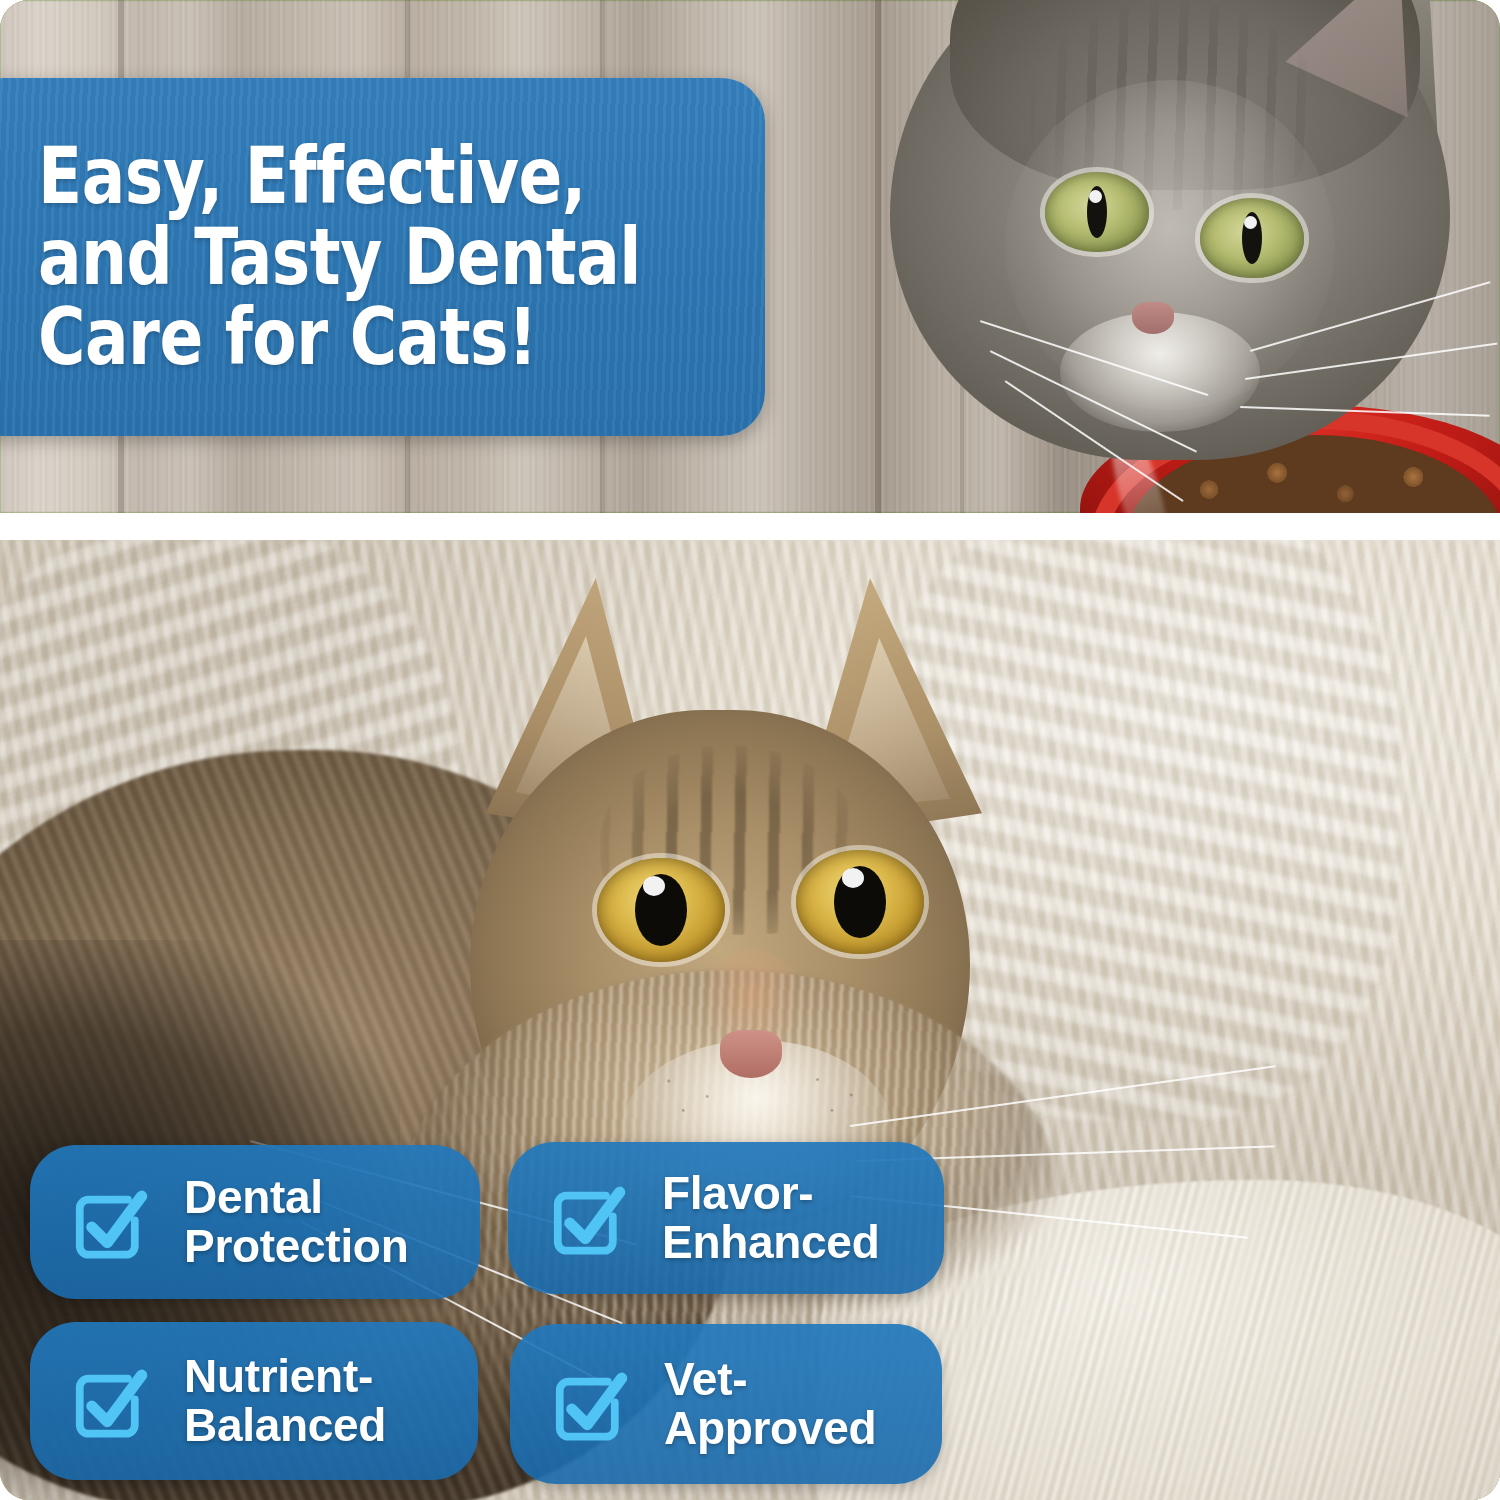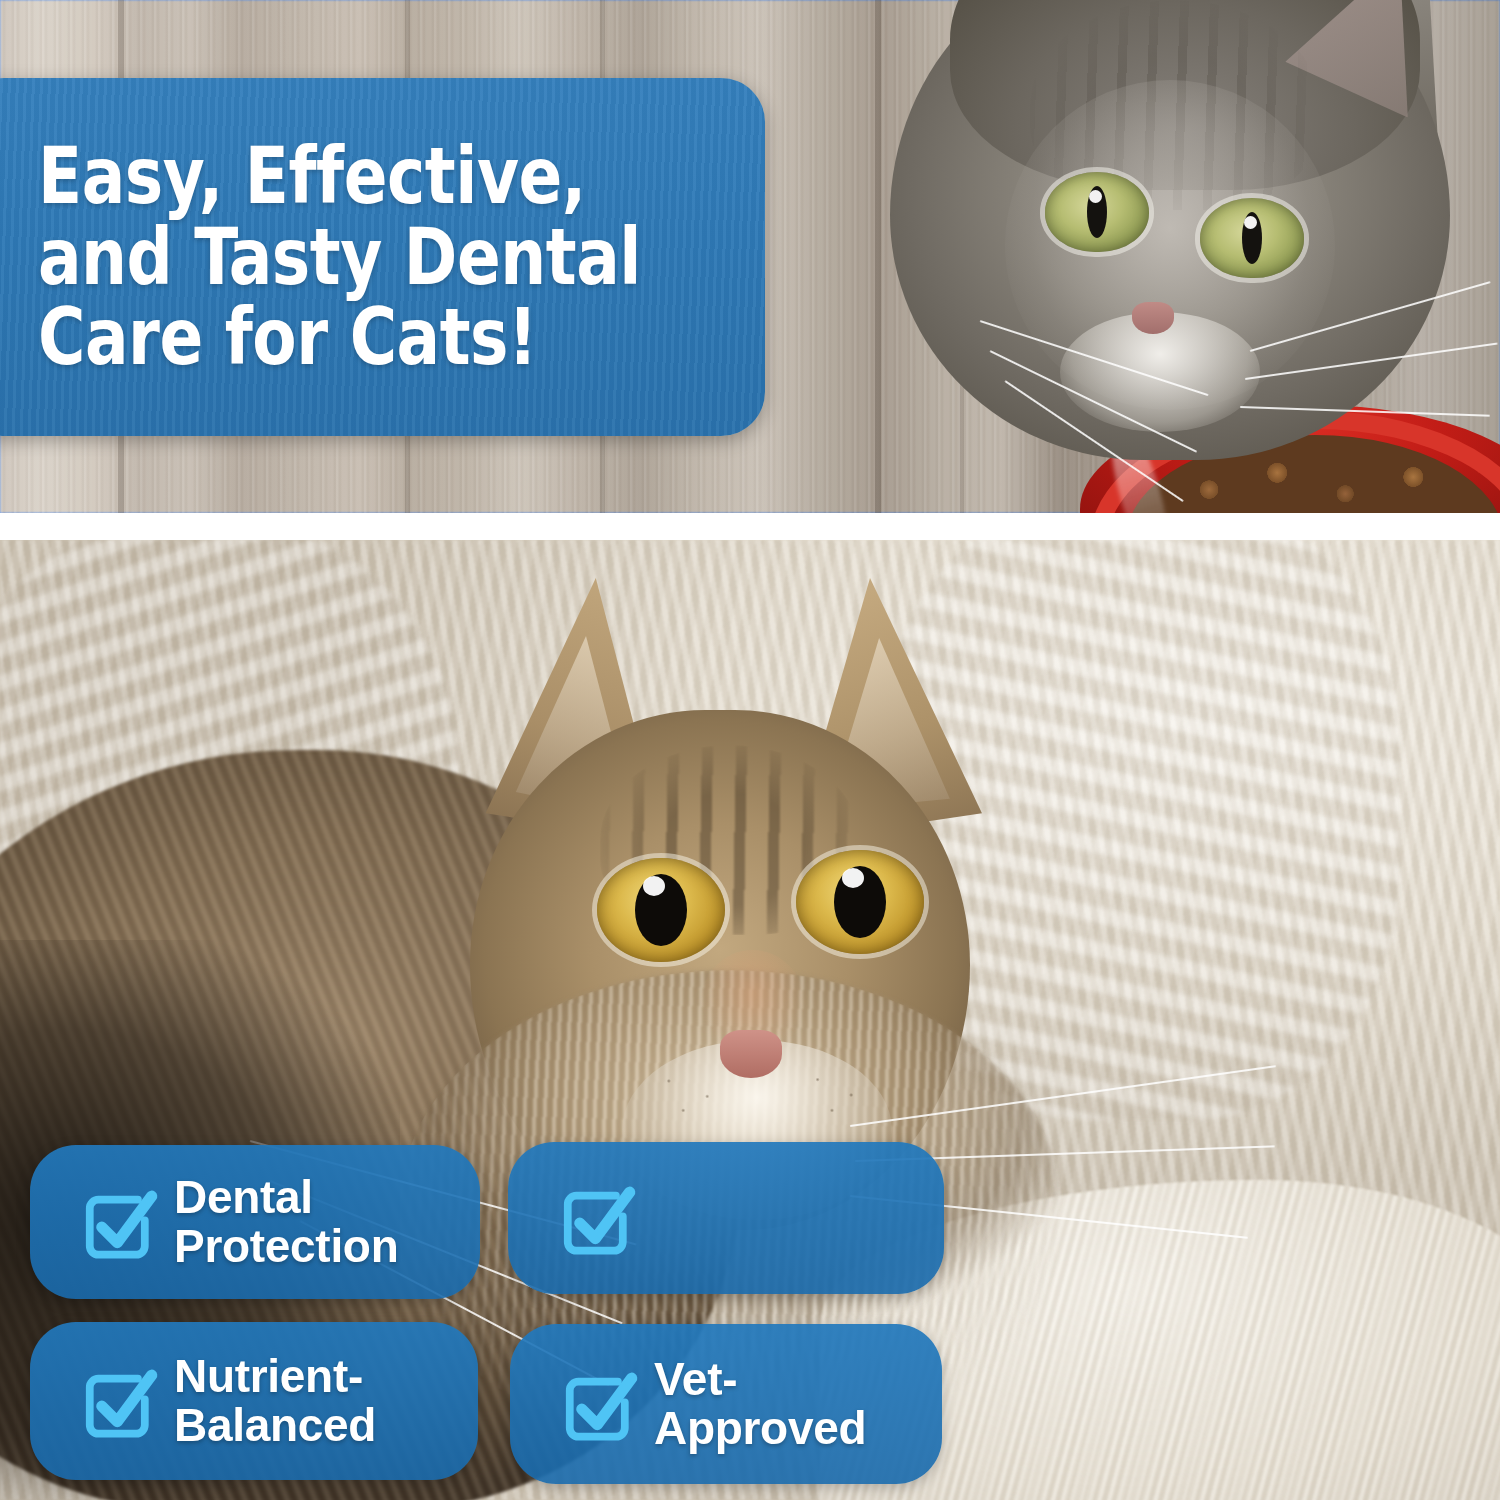--- a/index.html
+++ b/index.html
@@ -1,20 +1,20 @@
 <!DOCTYPE html>
 <html><head>
 <meta charset="utf-8">
 <style>
   * { margin:0; padding:0; box-sizing:border-box; }
   html,body { width:1500px; height:1500px; background:#ffffff; overflow:hidden; }
   body { font-family:"Liberation Sans", sans-serif; }
 
   .canvas {
-    position:relative; width:1500px; height:1500px; background:#3b82f6; overflow:hidden;
+    position:relative; width:1500px; height:1500px; background:#4d7c0f; overflow:hidden;border-radius:29px;
   }
 
   
   .top-panel {
     position:absolute; left:0; top:0; width:1500px; height:513px; overflow:hidden;
   }
   
   .wood-bg {
     position:absolute; inset:0;
     background:
@@ -328,22 +328,22 @@
       radial-gradient(circle 3px at 74% 28%, #4a3a26, transparent 70%),
       radial-gradient(circle 3px at 88% 50%, #4a3a26, transparent 70%),
       radial-gradient(circle 3px at 80% 72%, #4a3a26, transparent 70%);
   }
 
   
   .badge {
     position:absolute;
     background:linear-gradient(180deg, rgba(33,120,188,.92) 0%, rgba(25,106,172,.90) 100%);
     border-radius:46px;
-    display:flex; align-items:center; gap:12px;
-    padding:0 30px 0 46px;
+    display:flex; align-items:center; gap:32px;
+    padding:0 30px 0 36px;
     box-shadow:0 4px 14px rgba(0,0,0,.22);
   }
   .badge .chk { flex:0 0 auto; width:86px; height:86px; }
   .badge .lbl {
     color:#ffffff; font-size:46px; line-height:1.06; font-weight:700;
     letter-spacing:-.3px; white-space:pre-line;
     text-shadow:0 2px 4px rgba(0,0,0,.28);
   }
   #badge-1 { left:30px;  top:1145px; width:450px; height:154px; }
   #badge-2 { left:508px; top:1142px; width:436px; height:152px; }
@@ -454,20 +454,22 @@
     </svg>
     <div class="lbl">Dental
 Protection</div>
   </div>
 
   <div class="badge" id="badge-2">
     <svg class="chk" viewBox="0 0 100 100">
       <path d="M72 24 H26 a10 10 0 0 0 -10 10 v44 a10 10 0 0 0 10 10 h44 a10 10 0 0 0 10 -10 V48" fill="none" stroke="#4FC4F5" stroke-width="9" stroke-linecap="round"></path>
       <path d="M30 56 L48 74 L88 20" fill="none" stroke="#4FC4F5" stroke-width="13" stroke-linecap="round" stroke-linejoin="round"></path>
     </svg>
+    <div class="lbl">Flavor-
+Enhanced</div>
   </div>
 
   <div class="badge" id="badge-3">
     <svg class="chk" viewBox="0 0 100 100">
       <path d="M72 24 H26 a10 10 0 0 0 -10 10 v44 a10 10 0 0 0 10 10 h44 a10 10 0 0 0 10 -10 V48" fill="none" stroke="#4FC4F5" stroke-width="9" stroke-linecap="round"></path>
       <path d="M30 56 L48 74 L88 20" fill="none" stroke="#4FC4F5" stroke-width="13" stroke-linecap="round" stroke-linejoin="round"></path>
     </svg>
     <div class="lbl">Nutrient-
 Balanced</div>
   </div>

